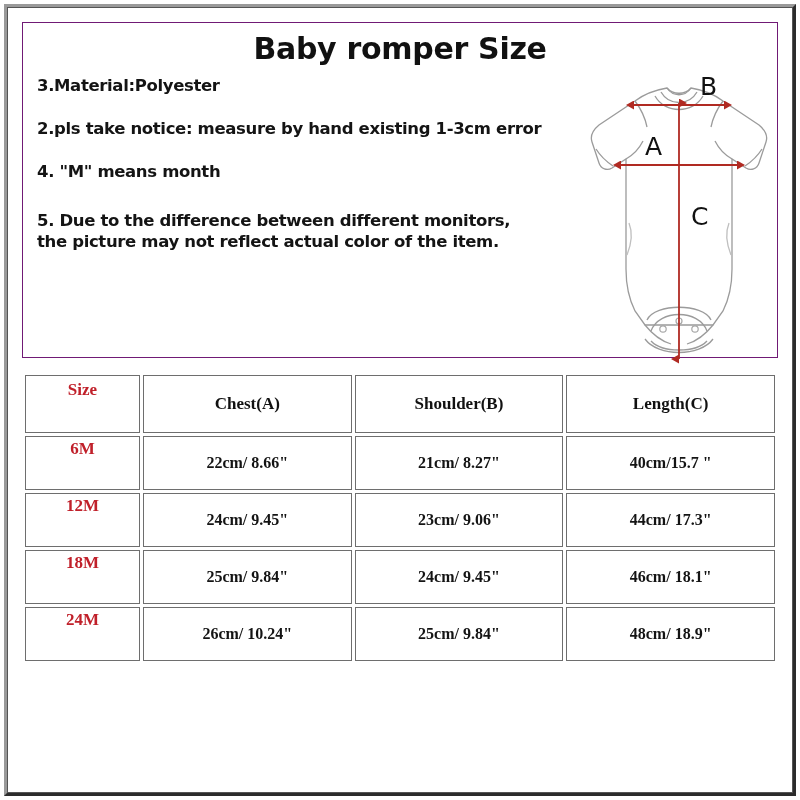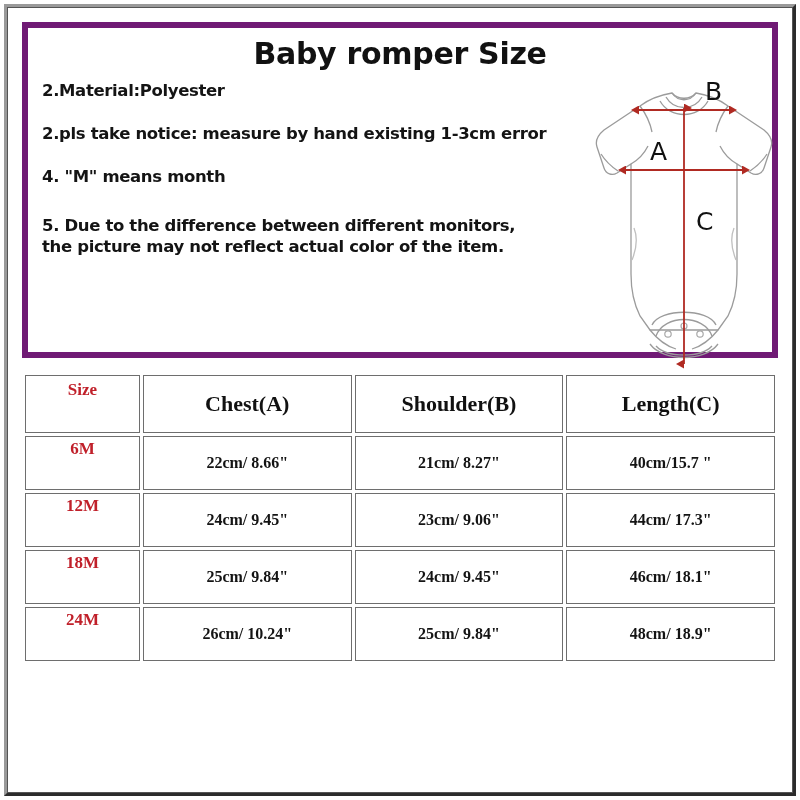--- a/index.html
+++ b/index.html
@@ -41,21 +41,21 @@
   }
 
   
   .info-panel {
     position: absolute;
     left: 22px;
     top: 22px;
     width: 756px;
     height: 336px;
     box-sizing: border-box;
-    border: 6px solid #701a75;
+    border: 1px solid #701a75;
     background: #ffffff;
   }
 
   .title {
     position: absolute;
     left: 0;
     top: 8px;
     width: 100%;
     text-align: center;
     font-family: "DejaVu Sans", sans-serif;
@@ -122,21 +122,21 @@
     font-family: "Liberation Serif", serif;
     font-weight: bold;
     font-size: 17px;
     color: #c0202a;
     position: relative;
     top: -14px;
   }
   .head-label {
     font-family: "Liberation Serif", serif;
     font-weight: bold;
-    font-size: 22px;
+    font-size: 17px;
     color: #111111;
   }
   .meas-label {
     font-family: "Liberation Serif", serif;
     font-weight: bold;
     font-size: 16px;
     color: #141414;
   }
   .head-row td { height: 56px; }
 </style>
@@ -147,21 +147,21 @@
 
   <div class="outer-frame">
     <div class="outer-frame-inner"></div>
   </div>
 
   <div class="info-panel">
 
     <div class="title">Baby romper Size</div>
 
     <div class="bullets">
-      <p class="bullet" style="padding-left:14px;">2.Material:Polyester</p>
+      <p class="bullet" style="padding-left:14px;">3.Material:Polyester</p>
       <p class="bullet" style="padding-left:14px;">2.pls take notice: measure by hand existing 1-3cm error</p>
       <p class="bullet" style="padding-left:14px;">4. "M" means month</p>
       <p class="bullet wrap" style="padding-left:14px;">5. Due to the difference between different monitors, the picture may not reflect actual color of the item.</p>
     </div>
 
     <div class="garment">
       <svg width="232" height="300" viewBox="0 0 232 300" xmlns="http://www.w3.org/2000/svg">
         <defs>
           <marker id="arrL" markerWidth="9" markerHeight="9" refX="8" refY="4.5" orient="auto" markerUnits="userSpaceOnUse">
             <path d="M8,0 L8,9 L0,4.5 z" fill="#b02a22"></path>

